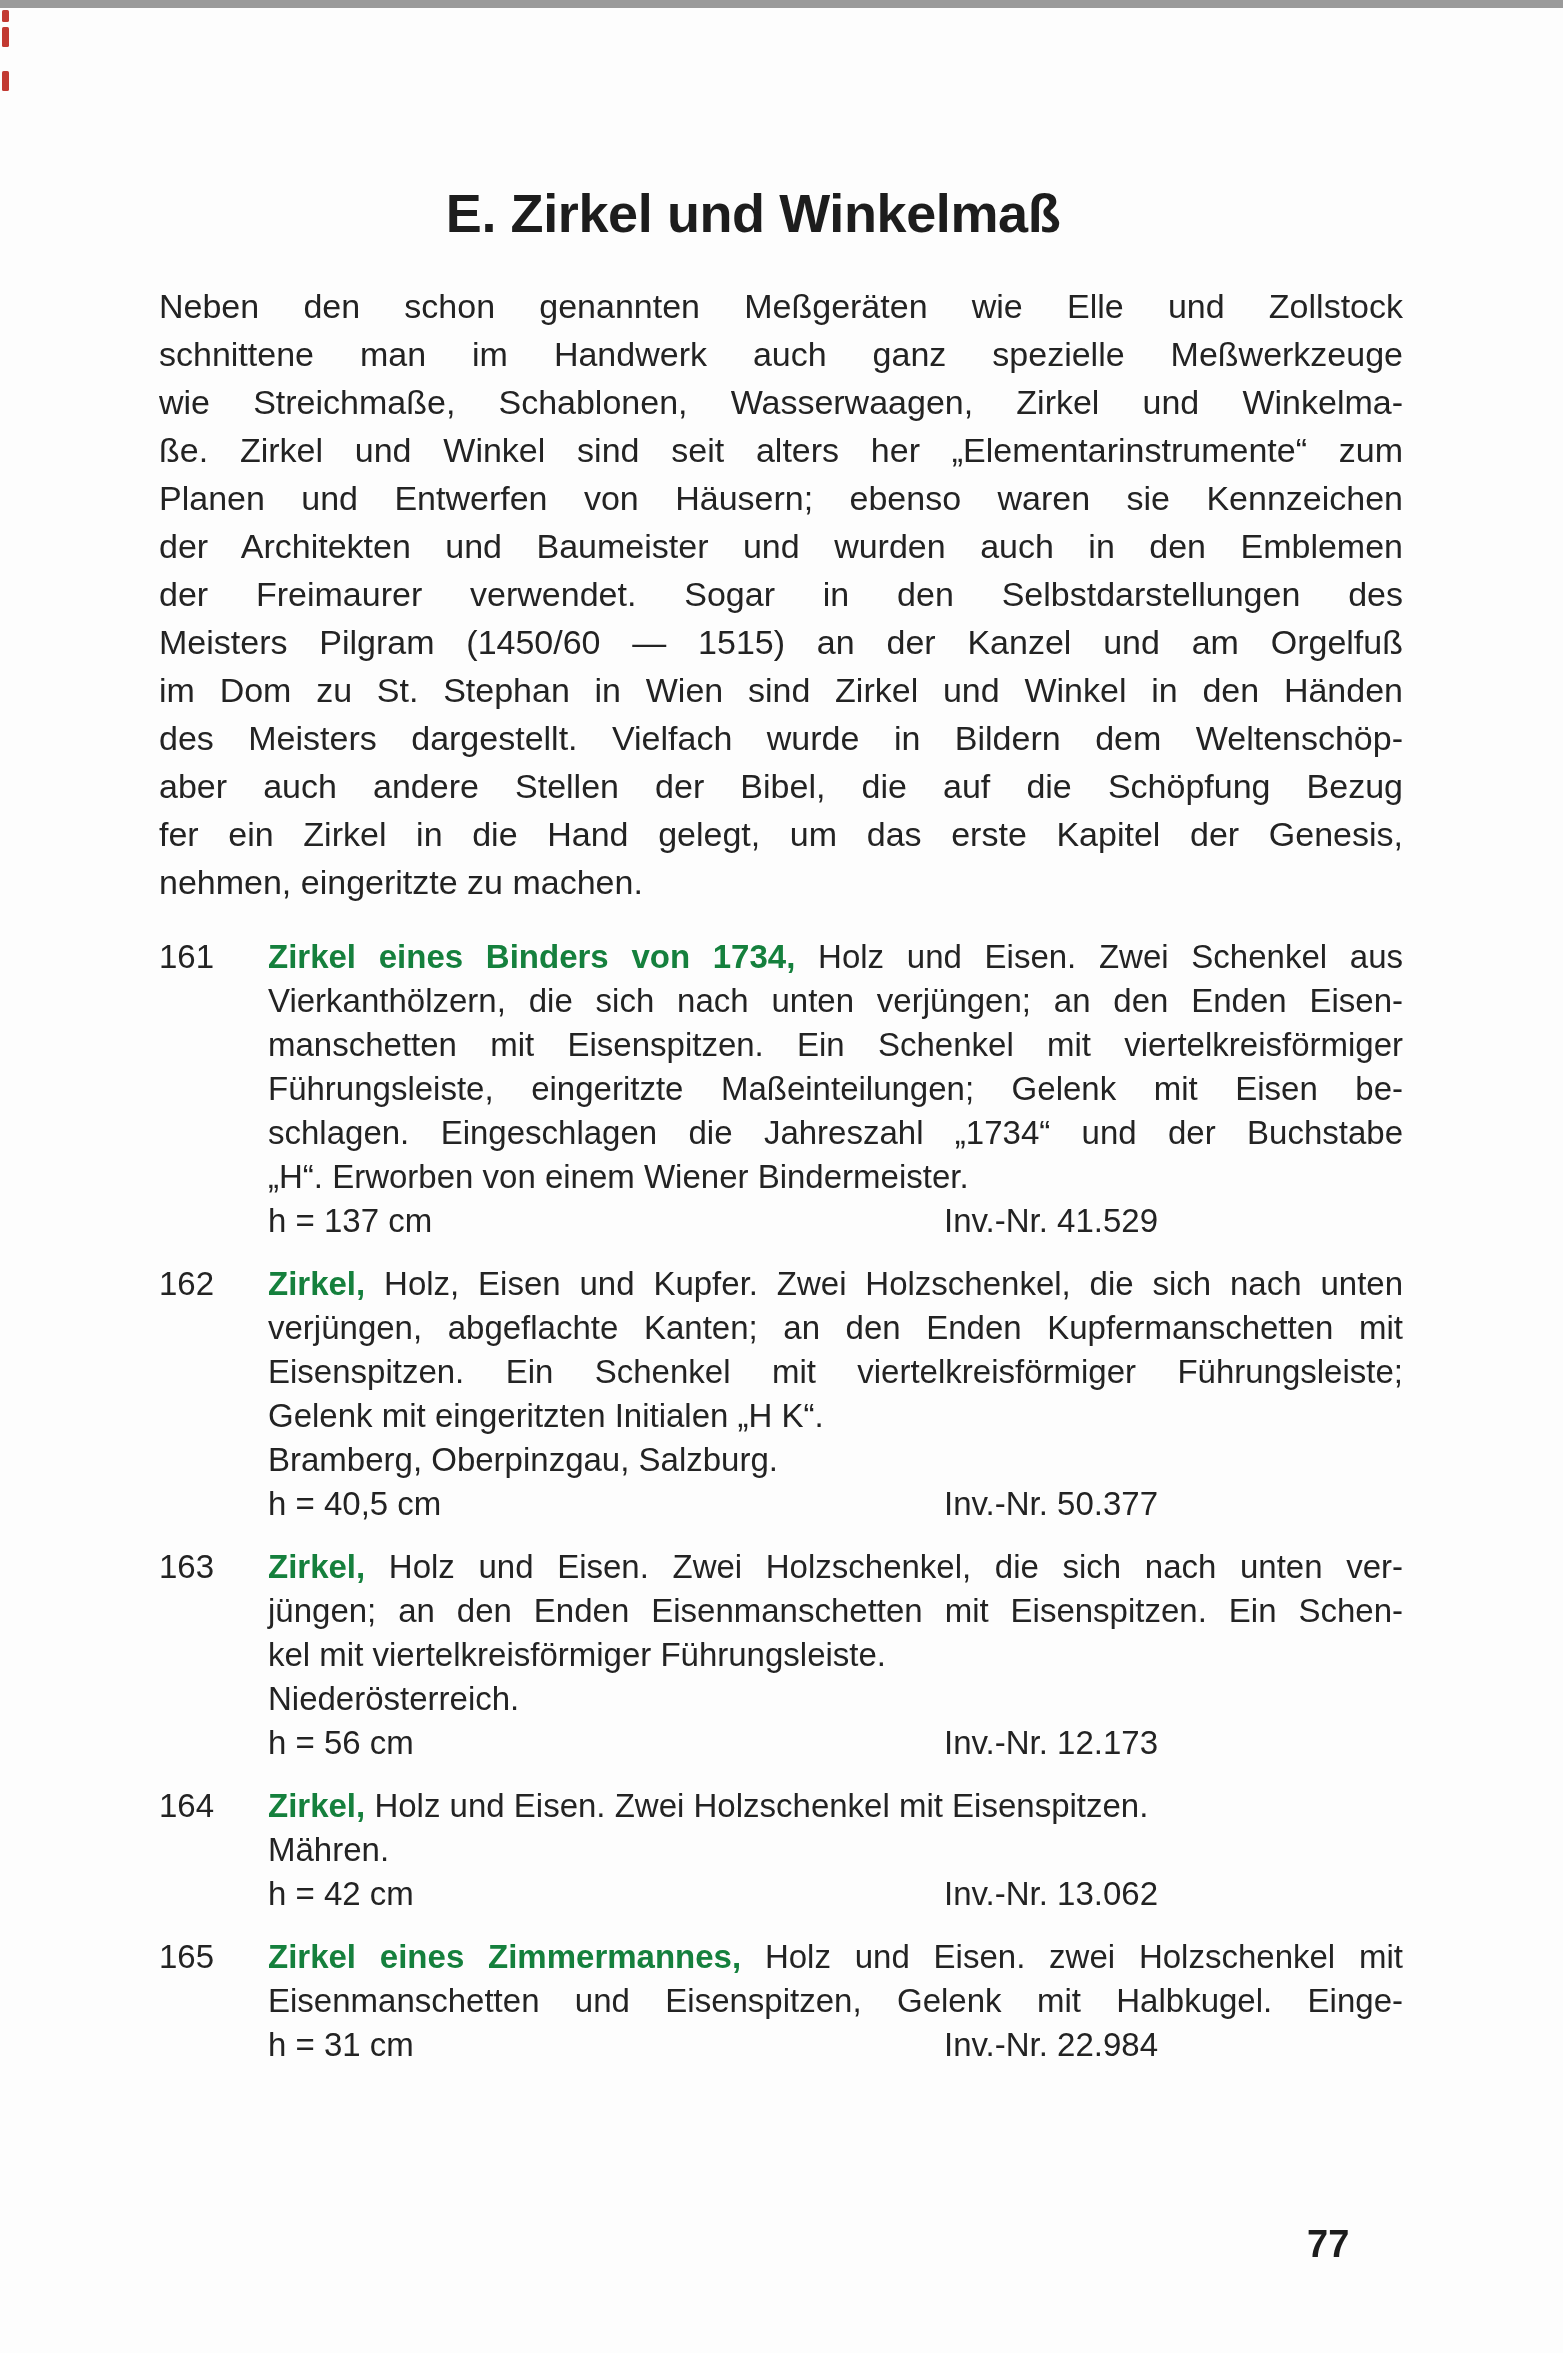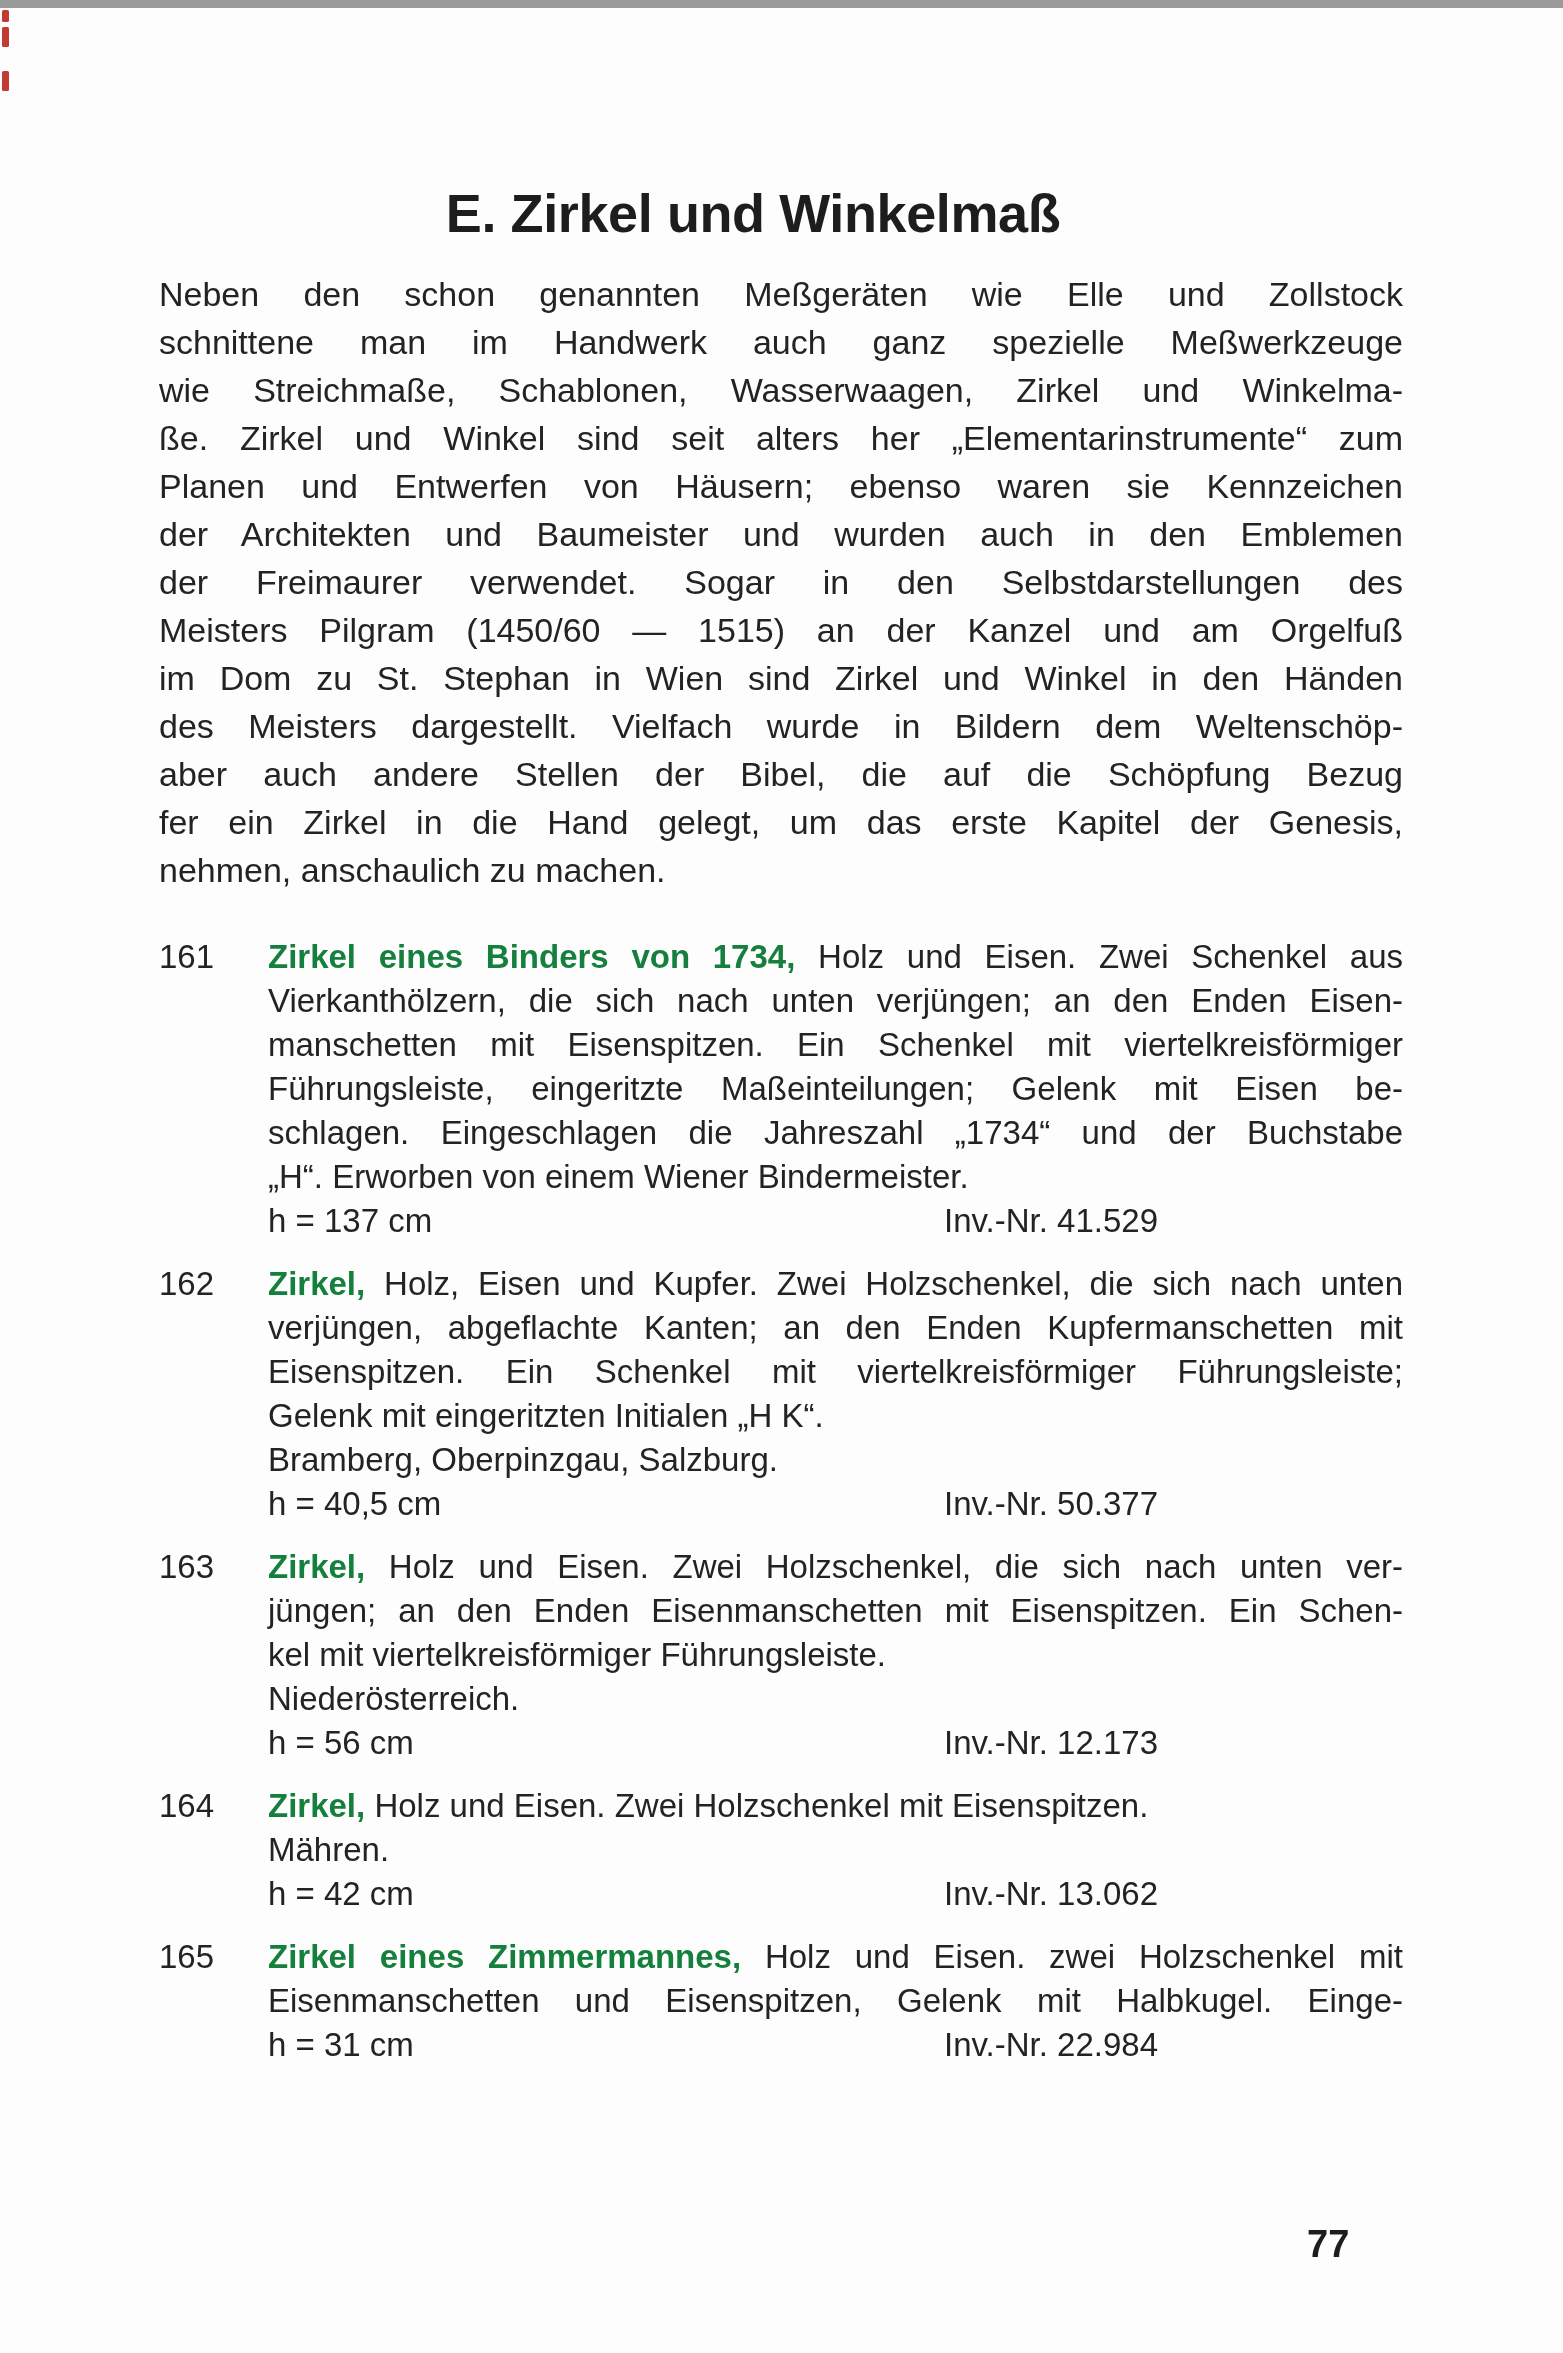--- a/index.html
+++ b/index.html
@@ -27,21 +27,21 @@
     text-align:center;
     font-size:54px;
     font-weight:bold;
     letter-spacing:-0.4px;
     color:#1d1d1d;
     white-space:nowrap;
   }
 
   .intro {
     position:absolute;
-    left:159px; top:262px;
+    left:159px; top:274px;
     width:1244px;
     font-size:34px;
     line-height:48px;
   }
 
   .entries {
     position:absolute;
     left:159px; top:927px;
     width:1244px;
     font-size:33px;
@@ -83,21 +83,21 @@
       <div class="tline just"><span>wie Streichmaße, Schablonen, Wasserwaagen, Zirkel und Winkelma-</span></div>
       <div class="tline just"><span>ße. Zirkel und Winkel sind seit alters her „Elementarinstrumente“ zum</span></div>
       <div class="tline just"><span>Planen und Entwerfen von Häusern; ebenso waren sie Kennzeichen</span></div>
       <div class="tline just"><span>der Architekten und Baumeister und wurden auch in den Emblemen</span></div>
       <div class="tline just"><span>der Freimaurer verwendet. Sogar in den Selbstdarstellungen des</span></div>
       <div class="tline just"><span>Meisters Pilgram (1450/60 — 1515) an der Kanzel und am Orgelfuß</span></div>
       <div class="tline just"><span>im Dom zu St. Stephan in Wien sind Zirkel und Winkel in den Händen</span></div>
       <div class="tline just"><span>des Meisters dargestellt. Vielfach wurde in Bildern dem Weltenschöp-</span></div>
       <div class="tline just"><span>aber auch andere Stellen der Bibel, die auf die Schöpfung Bezug</span></div>
       <div class="tline just"><span>fer ein Zirkel in die Hand gelegt, um das erste Kapitel der Genesis,</span></div>
-      <div class="tline"><span>nehmen, anschaulich zu machen.</span></div>
+      <div class="tline"><span>nehmen, eingeritzte zu machen.</span></div>
     </div>
 
   <div class="entries">
       <div class="entry">
         <div class="num">161</div>
         <div class="body">
           <div class="tline just"><span class="b">Zirkel eines Binders von 1734,</span><span> Holz und Eisen. Zwei Schenkel aus</span></div>
           <div class="tline just"><span>Vierkanthölzern, die sich nach unten verjüngen; an den Enden Eisen-</span></div>
           <div class="tline just"><span>manschetten mit Eisenspitzen. Ein Schenkel mit viertelkreisförmiger</span></div>
           <div class="tline just"><span>Führungsleiste, eingeritzte Maßeinteilungen; Gelenk mit Eisen be-</span></div>

